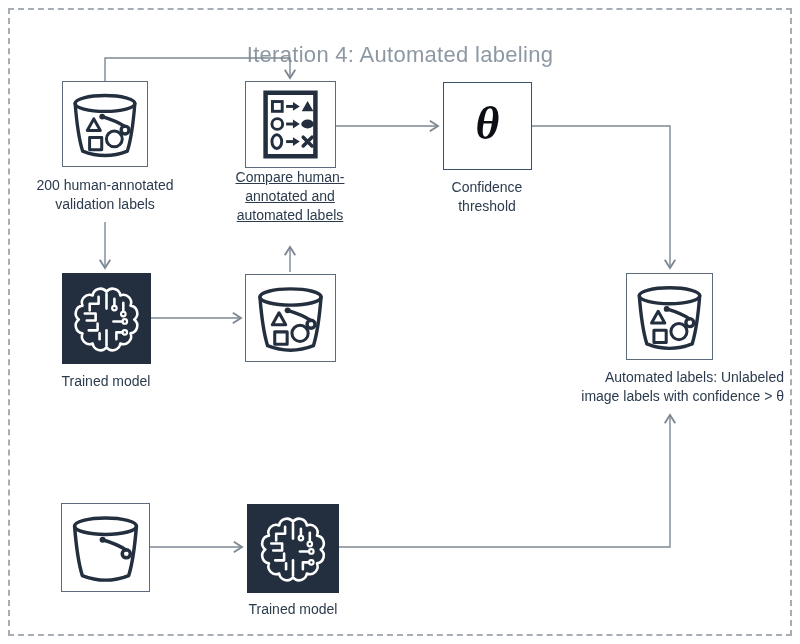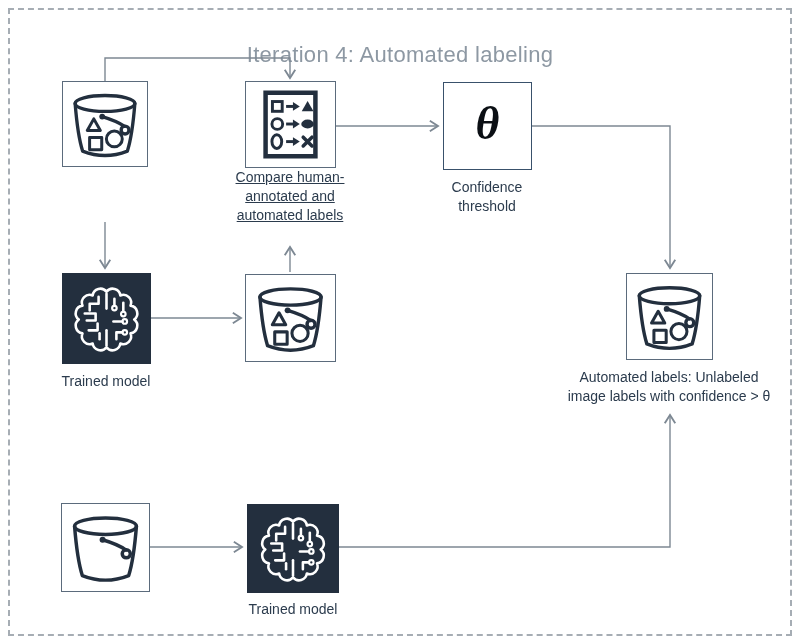--- a/index.html
+++ b/index.html
@@ -151,22 +151,24 @@
         <use href="#sym-bucket"></use>
       </svg>
   </div>
 
   <div class="node dark" style="left:247px;top:504px;width:92px;height:89px;">
     <svg>
         <use href="#sym-brain"></use>
       </svg>
   </div>
 
+  <div class="lbl" style="left:10px;top:176px;width:190px;">200 human-annotated
+validation labels</div>
   <div class="lbl" style="left:195px;top:168px;width:190px;text-decoration:underline;">Compare human-
 annotated and
 automated labels</div>
   <div class="lbl" style="left:392px;top:178px;width:190px;">Confidence
 threshold</div>
   <div class="lbl" style="left:11px;top:372px;width:190px;">Trained model</div>
-  <div class="lbl" style="left:554px;top:368px;width:230px;">Automated labels: Unlabeled
+  <div class="lbl" style="left:554px;top:368px;width:230px;text-align:right;">Automated labels: Unlabeled
 image labels with confidence &gt; θ</div>
   <div class="lbl" style="left:198px;top:600px;width:190px;">Trained model</div>
 </div>
 
 </body></html>

